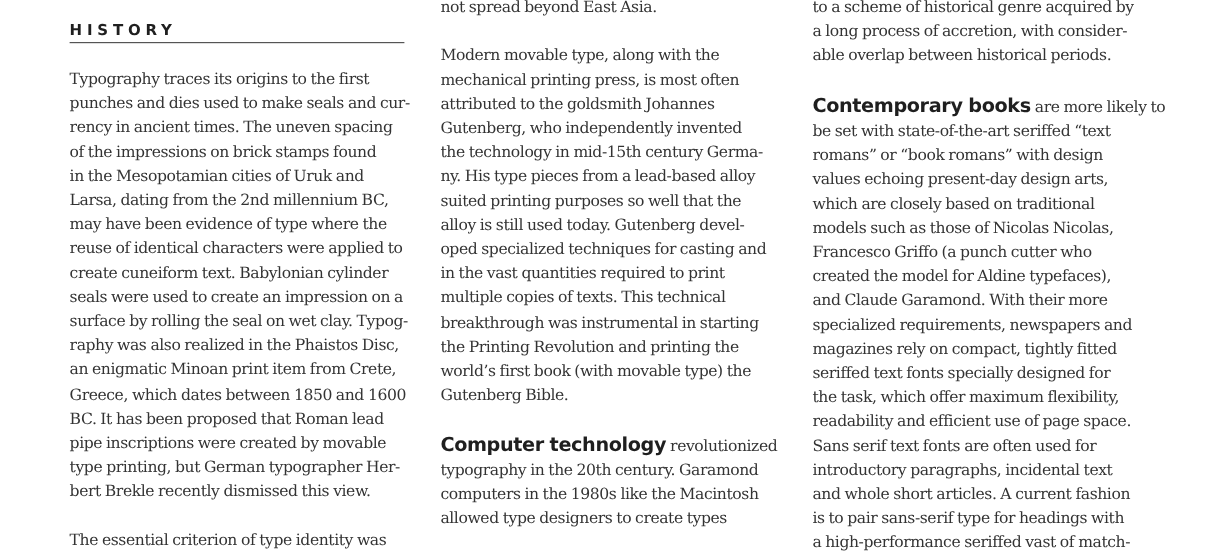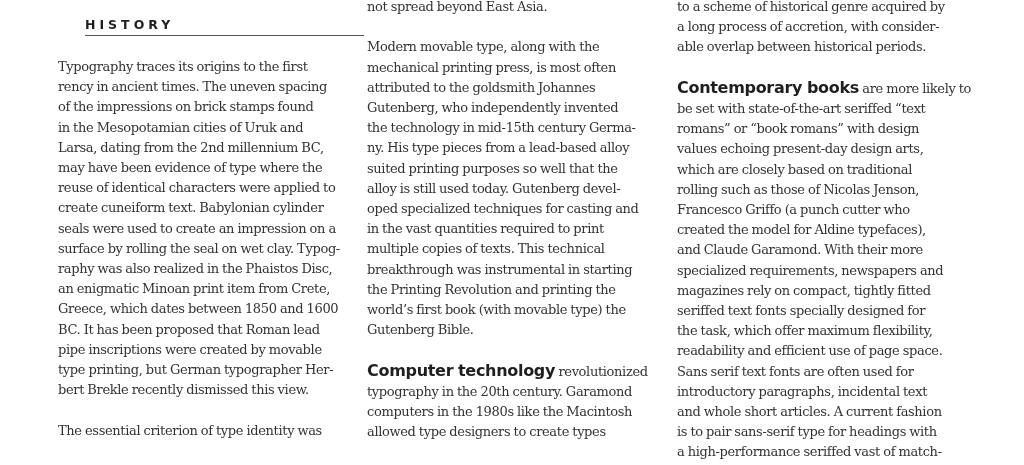--- a/index.html
+++ b/index.html
@@ -48,40 +48,40 @@
       left: 58px;
       top: 17px;
       width: 279px;
       font-family: "DejaVu Sans", "Liberation Sans", sans-serif;
       font-weight: bold;
       font-size: 12.5px;
       letter-spacing: 4px;
       color: #1f1f1f;
       padding-bottom: 3px;
       border-bottom: 1.4px solid #555555;
-      margin-left: 27px;
     }
     .lead {
       font-family: "DejaVu Sans", "Liberation Sans", sans-serif;
       font-weight: bold;
       font-size: 16px;
       letter-spacing: -0.3px;
       color: #1f1f1f;
     }
   </style>
 </head>
 <body>
 
 <div class="page">
 
   <div class="section-heading">HISTORY</div>
 
   <div class="col col-1">
     <p>
       <span class="line">Typography traces its origins to the first</span>
+      <span class="line">punches and dies used to make seals and cur-</span>
       <span class="line">rency in ancient times. The uneven spacing</span>
       <span class="line">of the impressions on brick stamps found</span>
       <span class="line">in the Mesopotamian cities of Uruk and</span>
       <span class="line">Larsa, dating from the 2nd millennium BC,</span>
       <span class="line">may have been evidence of type where the</span>
       <span class="line">reuse of identical characters were applied to</span>
       <span class="line">create cuneiform text. Babylonian cylinder</span>
       <span class="line">seals were used to create an impression on a</span>
       <span class="line">surface by rolling the seal on wet clay. Typog-</span>
       <span class="line">raphy was also realized in the Phaistos Disc,</span>
@@ -131,21 +131,21 @@
       <span class="line">to a scheme of historical genre acquired by</span>
       <span class="line">a long process of accretion, with consider-</span>
       <span class="line">able overlap between historical periods.</span>
     </p>
     <p>
       <span class="line"><span class="lead">Contemporary books</span><span> are more likely to</span></span>
       <span class="line">be set with state-of-the-art seriffed “text</span>
       <span class="line">romans” or “book romans” with design</span>
       <span class="line">values echoing present-day design arts,</span>
       <span class="line">which are closely based on traditional</span>
-      <span class="line">rolling such as those of Nicolas Jenson,</span>
+      <span class="line">models such as those of Nicolas Nicolas,</span>
       <span class="line">Francesco Griffo (a punch cutter who</span>
       <span class="line">created the model for Aldine typefaces),</span>
       <span class="line">and Claude Garamond. With their more</span>
       <span class="line">specialized requirements, newspapers and</span>
       <span class="line">magazines rely on compact, tightly fitted</span>
       <span class="line">seriffed text fonts specially designed for</span>
       <span class="line">the task, which offer maximum flexibility,</span>
       <span class="line">readability and efficient use of page space.</span>
       <span class="line">Sans serif text fonts are often used for</span>
       <span class="line">introductory paragraphs, incidental text</span>

